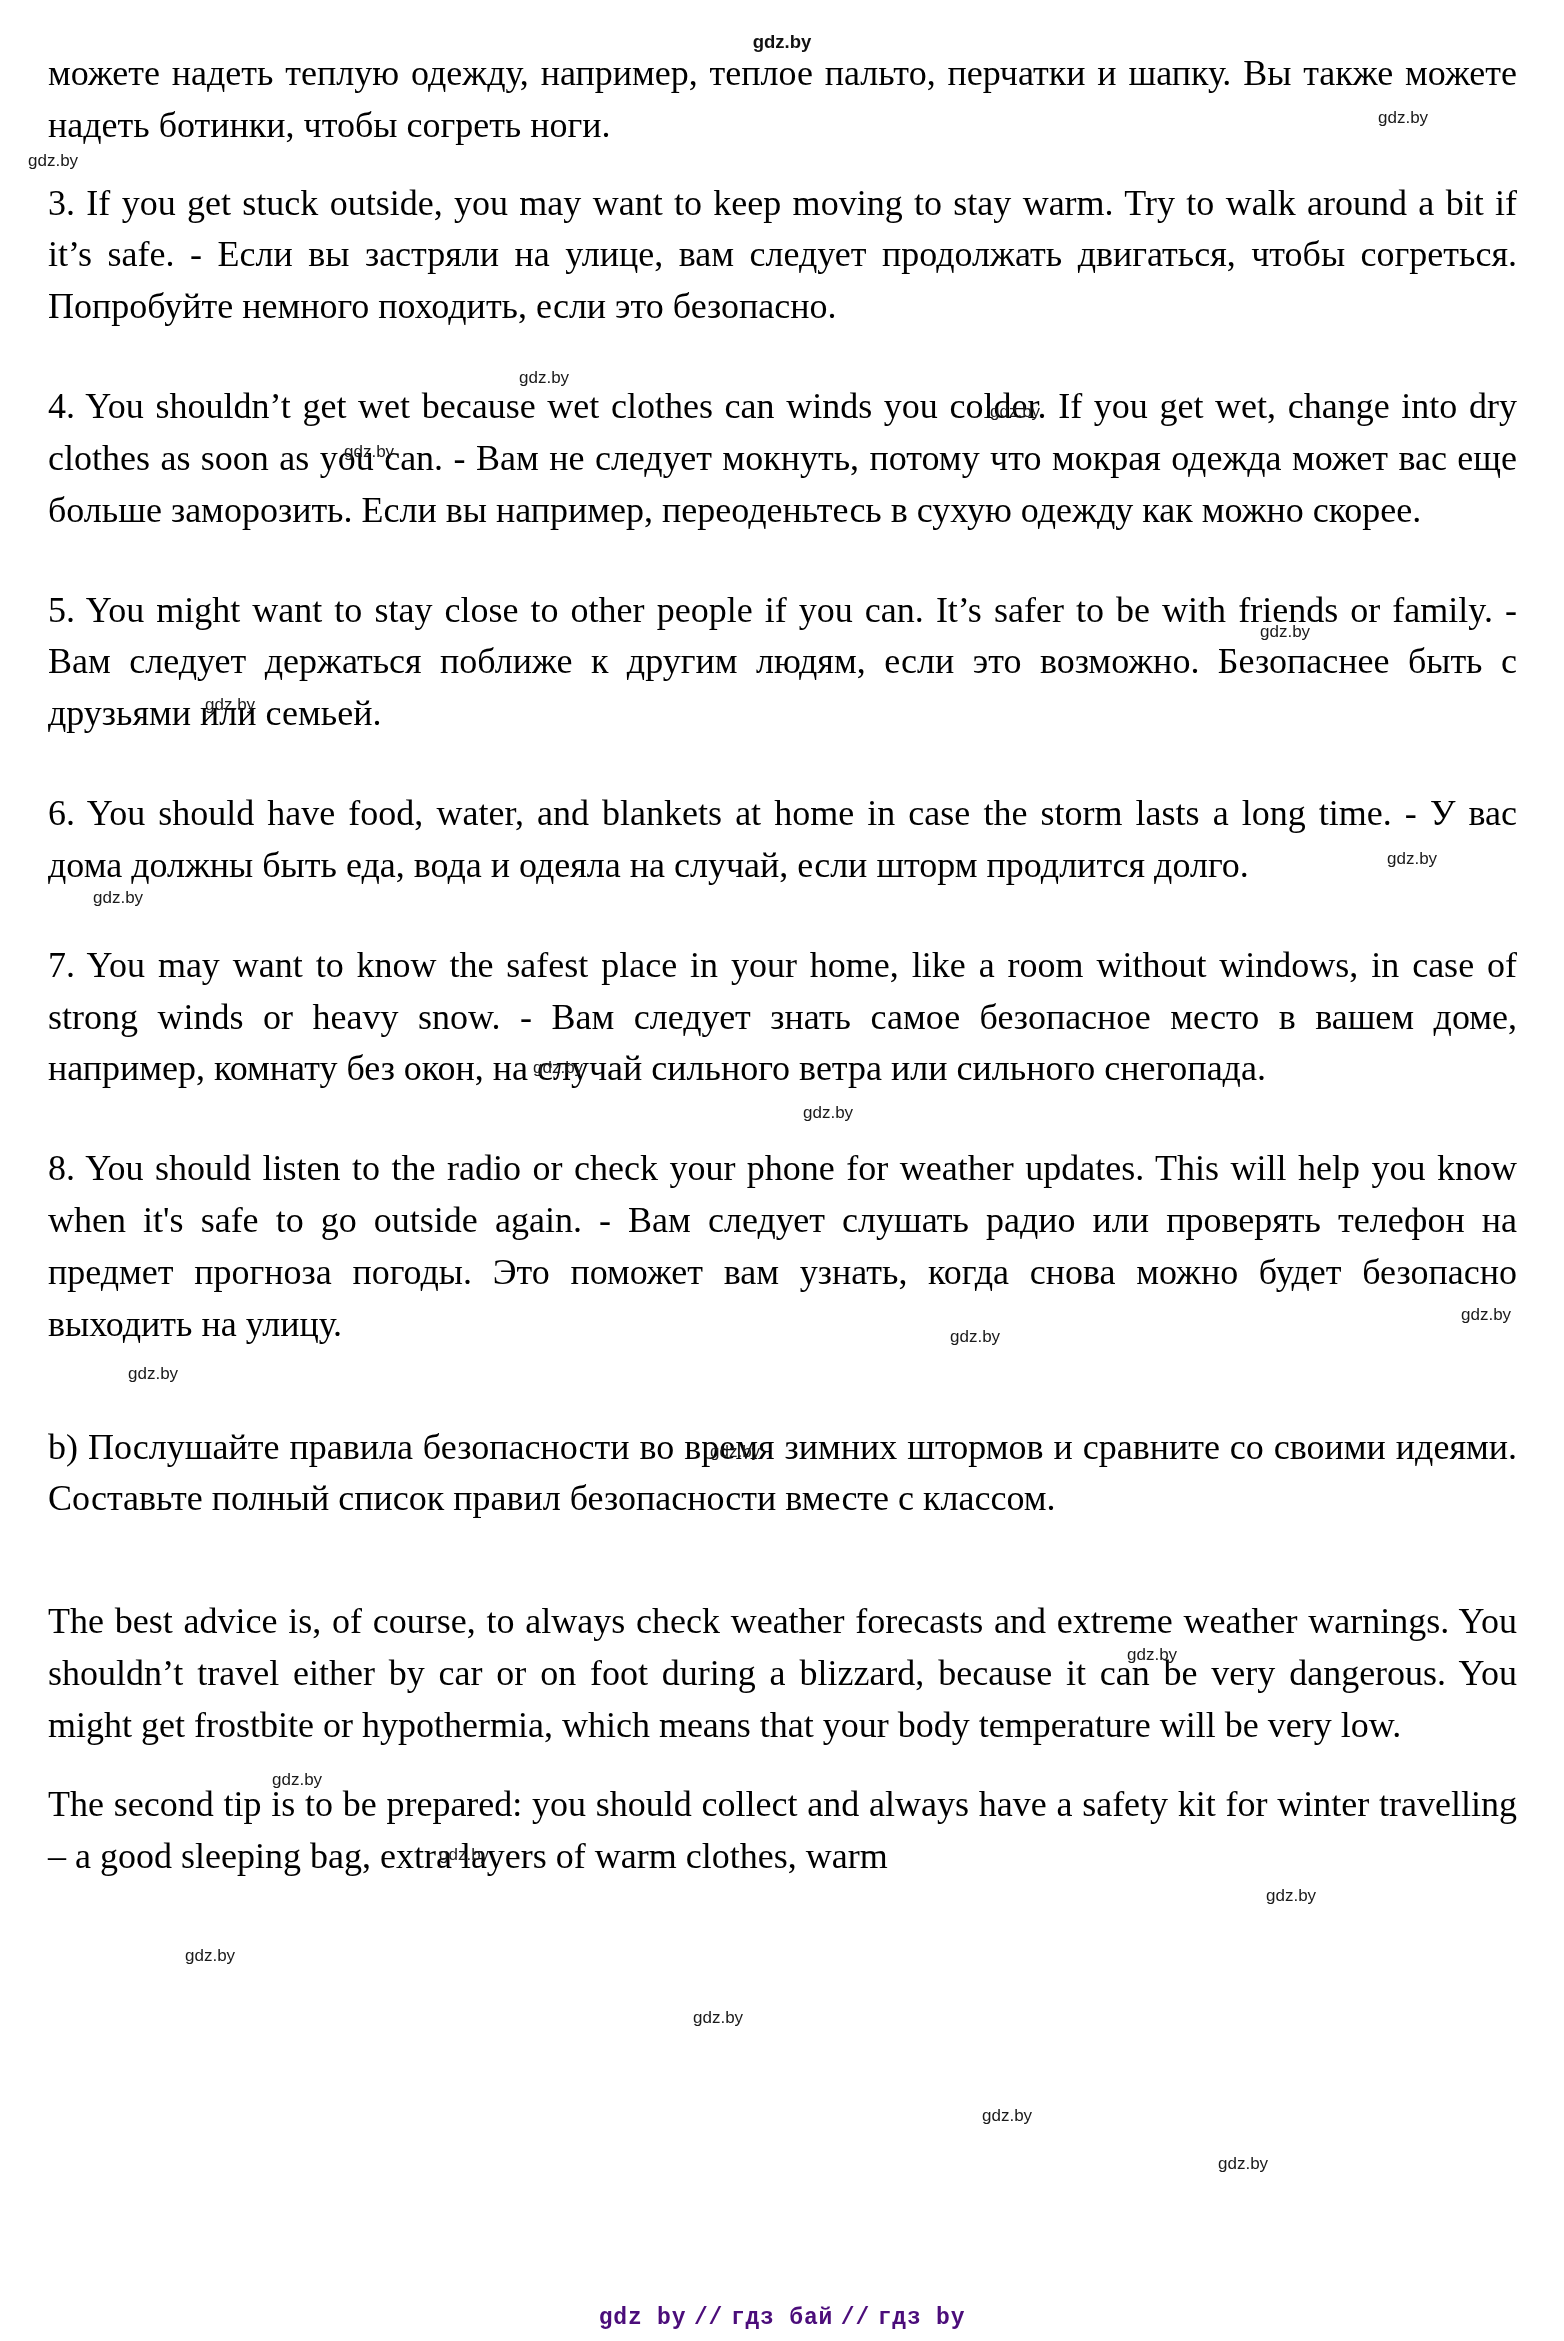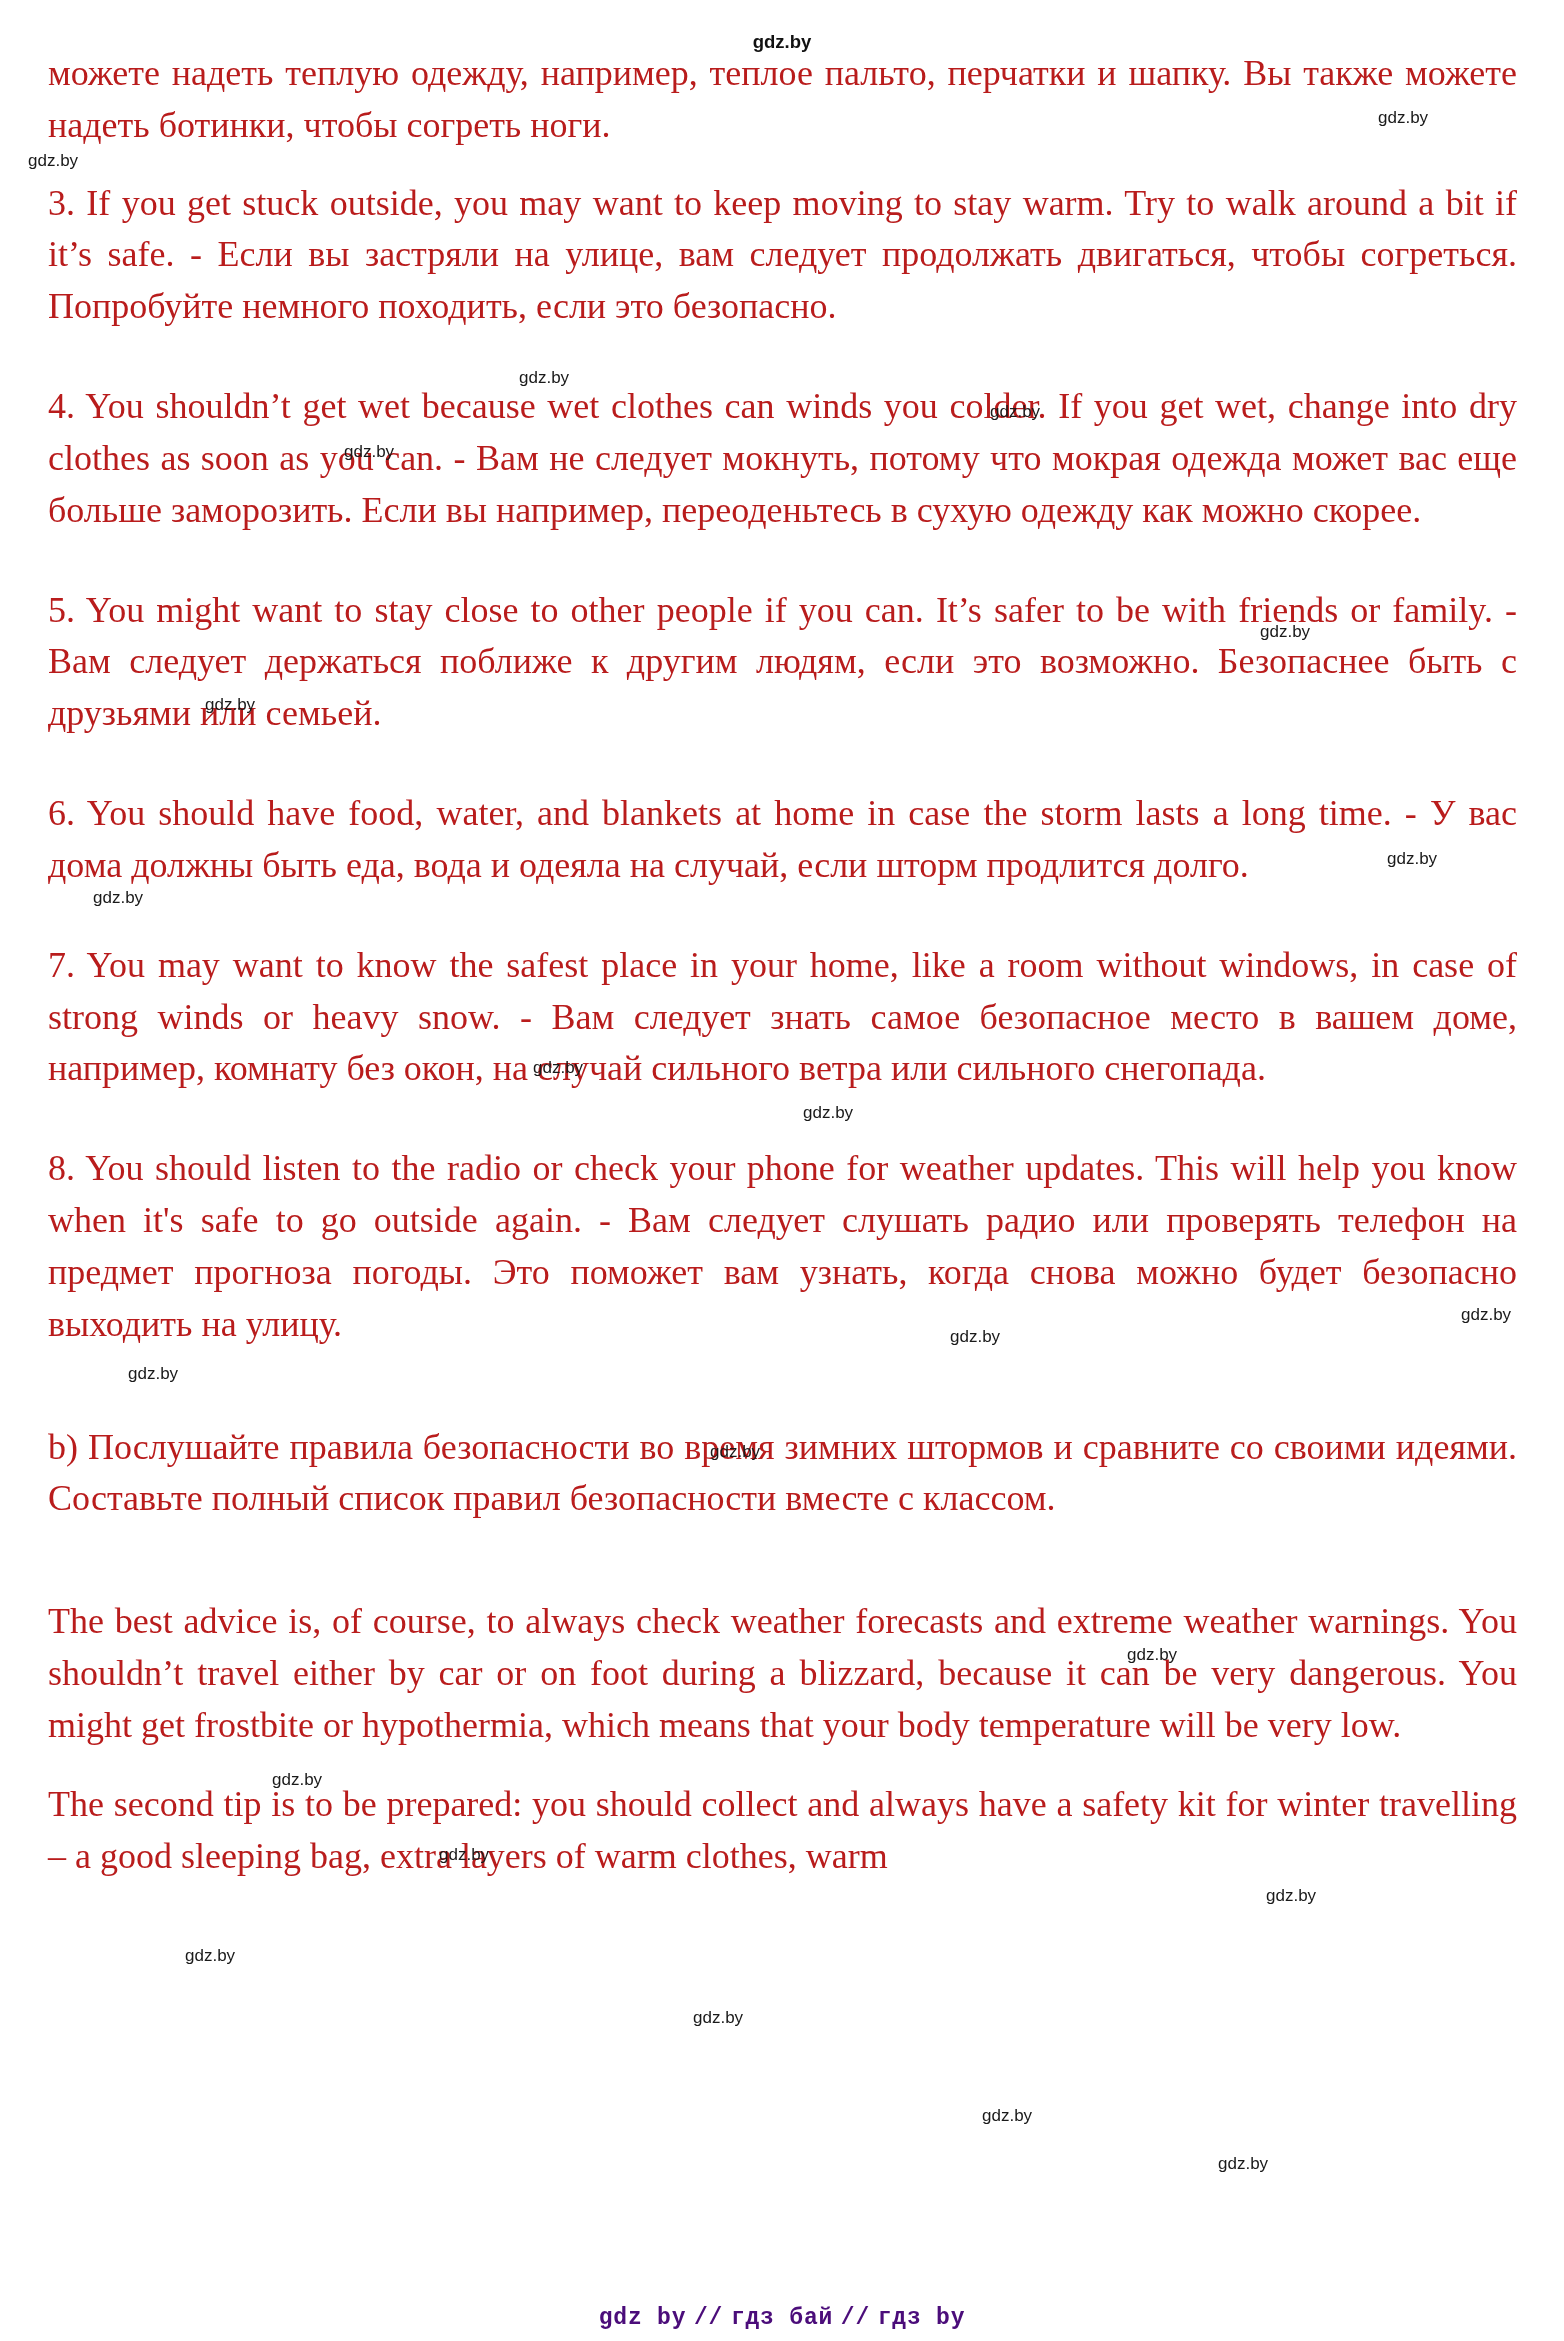--- a/index.html
+++ b/index.html
@@ -52,21 +52,21 @@
   .content {
     position: absolute;
     top: 48px;
     left: 48px;
     width: 1469px;
   }
 
   .para {
     font-size: 36px;
     line-height: 1.44;
-    color: #b91c1c;
+    color: #000000;
     text-align: justify;
     text-justify: inter-word;
     margin: 0 0 3.1px 0;
     position: relative;
   }
   .para.gap-sm { margin-bottom: 27px; }
   .para.gap-md { margin-bottom: 26px; }
   .para.gap-lg { margin-bottom: 48px; }
   .para.gap-xl { margin-bottom: 71px; }
 

